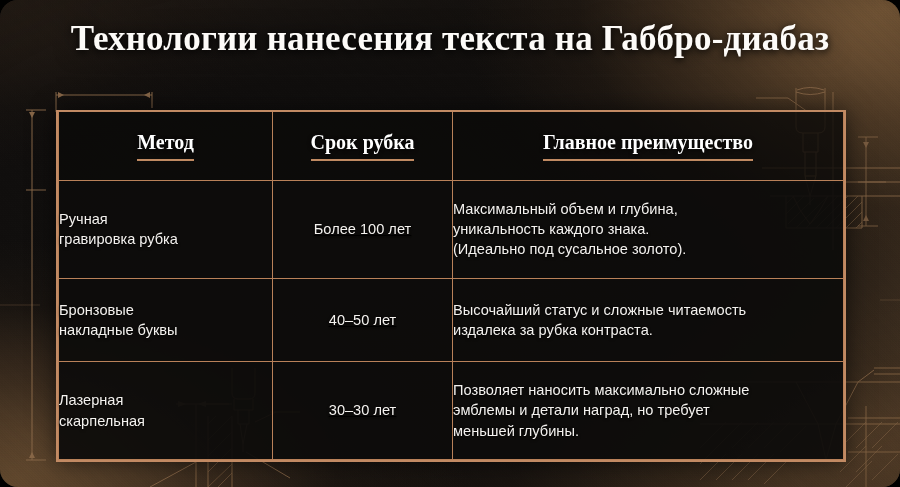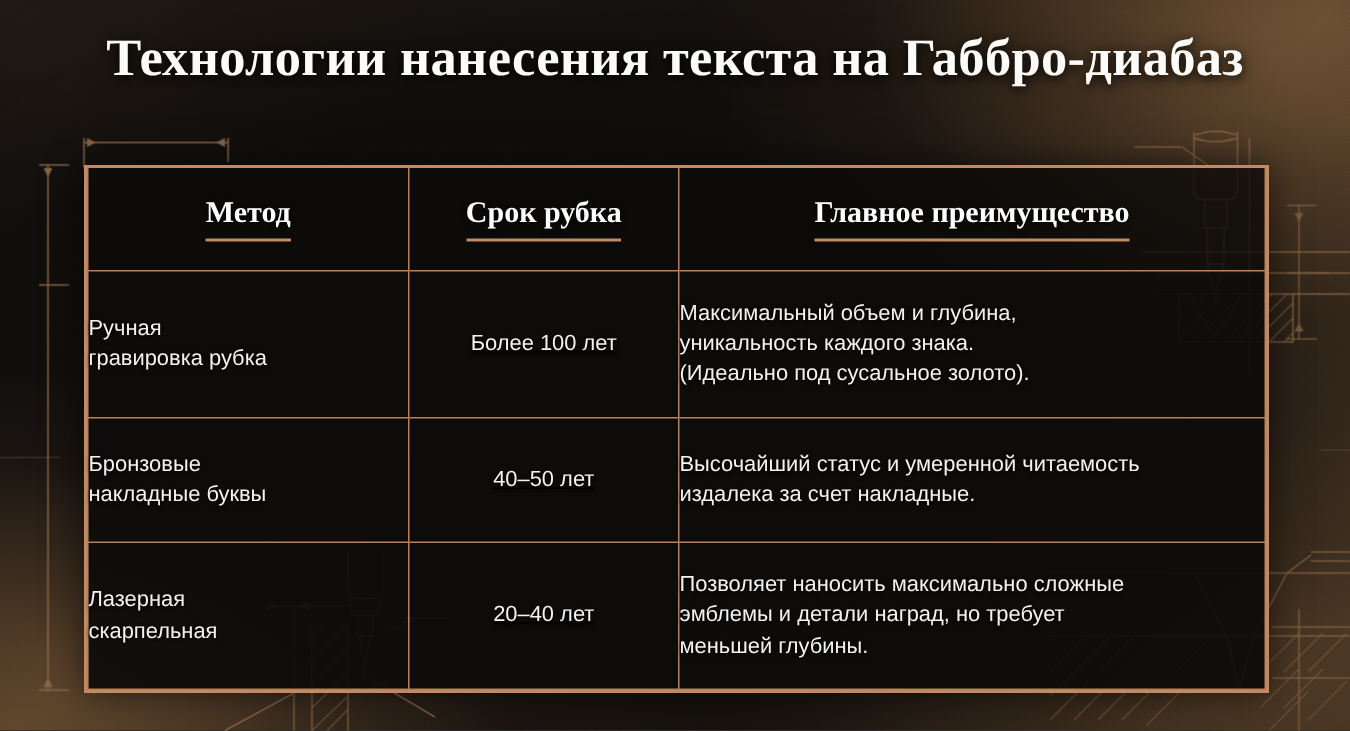--- a/index.html
+++ b/index.html
@@ -7,20 +7,21 @@
     padding: 0;
     background: #000;
   }
   #root {
     position: relative;
     width: 900px;
     height: 487px;
     overflow: hidden;
     font-family: "Liberation Sans", sans-serif;
     background: #0d0b0a;
+    border-radius: 18px;
   }
 
   
   .bg-base {
     position: absolute;
     inset: 0;
     background:
       radial-gradient(120% 95% at 34% 46%, #12110f 0%, #100e0d 30%, rgba(22,18,15,0.55) 52%, rgba(60,43,29,0.10) 72%, rgba(0,0,0,0) 100%),
       linear-gradient(118deg, #1b1613 0%, #241c16 16%, #15120f 34%, #0e0c0b 50%, #17120e 66%, #40301f 84%, #5e462f 100%);
   }
@@ -332,32 +333,32 @@
 
       <tr class="row-3">
         <td class="cell-pad-l">
           <div class="body-txt"><span>Бронзовые</span></div>
           <div class="body-txt"><span>накладные буквы</span></div>
         </td>
         <td class="cell-pad-c">
           <div class="body-txt center"><span>40–50 лет</span></div>
         </td>
         <td class="cell-pad-l">
-          <div class="body-txt"><span>Высочайший статус и умеренной читаемость</span></div>
-          <div class="body-txt"><span>издалека за счет накладные.</span></div>
+          <div class="body-txt"><span>Высочайший статус и сложные читаемость</span></div>
+          <div class="body-txt"><span>издалека за рубка контраста.</span></div>
         </td>
       </tr>
 
       <tr class="row-4">
         <td class="cell-pad-l">
           <div class="body-txt"><span>Лазерная</span></div>
           <div class="body-txt"><span>скарпельная</span></div>
         </td>
         <td class="cell-pad-c">
-          <div class="body-txt center"><span>20–40 лет</span></div>
+          <div class="body-txt center"><span>30–30 лет</span></div>
         </td>
         <td class="cell-pad-l">
           <div class="body-txt"><span>Позволяет наносить максимально сложные</span></div>
           <div class="body-txt"><span>эмблемы и детали наград, но требует</span></div>
           <div class="body-txt"><span>меньшей глубины.</span></div>
         </td>
       </tr>
     </tbody>
       </table>
   </div>

